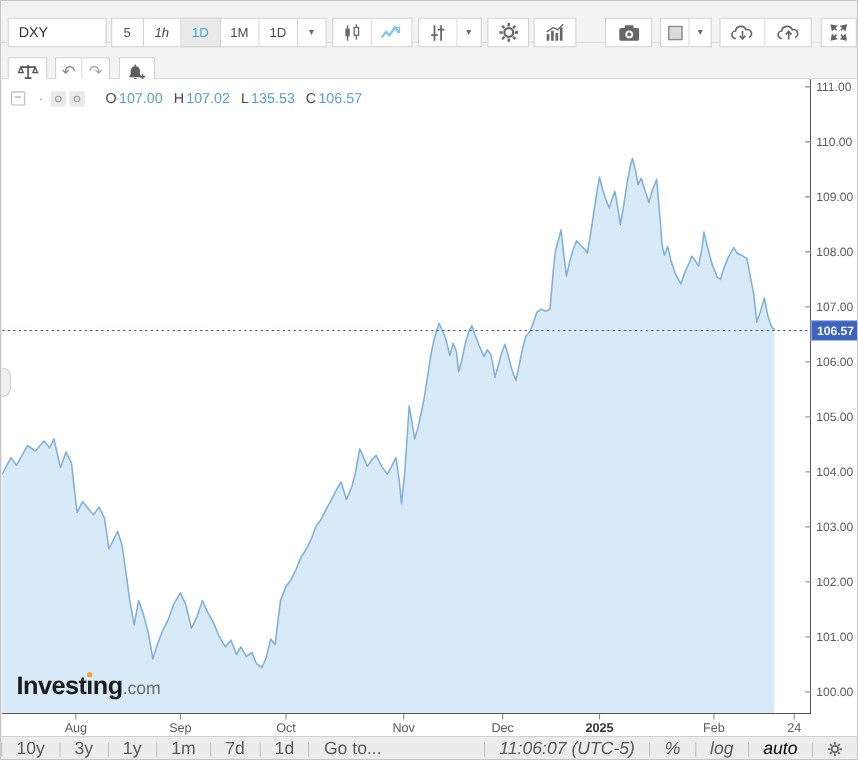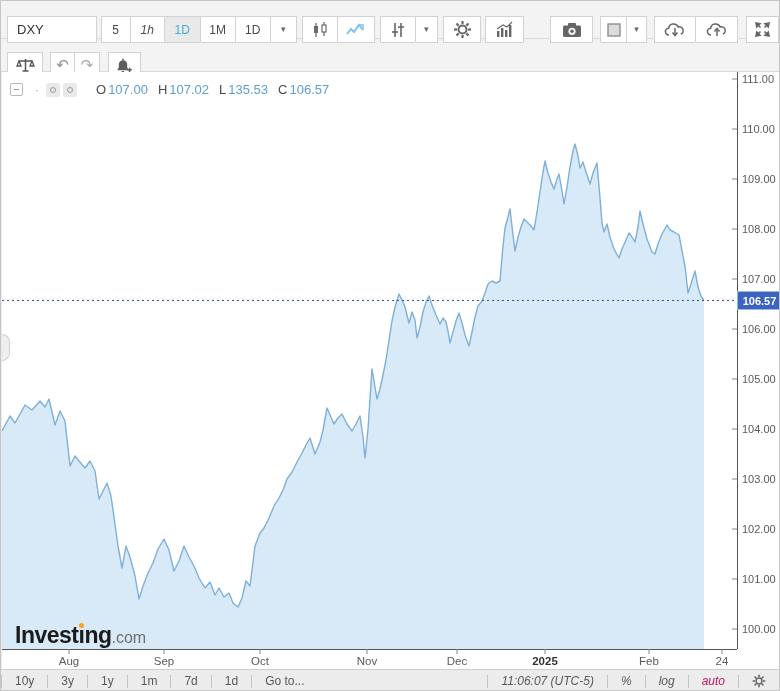--- a/index.html
+++ b/index.html
@@ -29,33 +29,33 @@
               font-size:11px; line-height:11px; text-align:center; margin-right:7px; background:#fff; }
   .leg-sep { color:#999; margin:0 7px 0 5px; font-size:12px; }
   .mini { width:14px; height:14px; background:#e9e9e9; border-radius:2px; margin-right:3px;
           display:flex; align-items:center; justify-content:center; }
   .mini .dot { width:6px; height:6px; border:1.5px solid #9b9b9b; border-radius:50%; }
   .ohlc { display:flex; align-items:center; margin-left:10px; font-size:13px; }
   .ohlc .k { color:#4a4a4a; margin-left:10px; }
   .ohlc .v { color:#5b9fd2; margin-left:2px; }
   .handle { position:absolute; left:0; top:262px; width:8px; height:27px; background:#efefef;
             border:1px solid #cfcfcf; border-left:none; border-radius:0 13px 13px 0; opacity:.95; z-index:4; }
-  .logo { position:absolute; left:13px; top:550px; z-index:4; font-weight:bold; font-size:23px;
+  .logo { position:absolute; left:13px; top:538px; z-index:4; font-weight:bold; font-size:23px;
           color:#1b1b1b; letter-spacing:-0.5px; }
   .logo .iwrap { position:relative; }
   .logo .idot { position:absolute; left:1px; top:1px; width:5px; height:5px; border-radius:50%;
                 background:#f6a22d; }
   .logo .com { font-weight:normal; font-size:16px; color:#6e6e6e; letter-spacing:0; }
   
   .tb-bottom { height:23px; background:#ececec; border-top:1px solid #cfcfcf; display:flex;
-               align-items:center; font-size:12px; color:#5a5a5a; }
+               align-items:center; font-size:16px; color:#5a5a5a; }
   .bseg { display:flex; align-items:center; height:100%; }
   .bbtn { padding:0 13px; height:100%; display:flex; align-items:center; cursor:pointer; }
   .bdiv { width:1px; height:13px; background:#c4c4c4; }
-  .auto { color:#be185d; }
+  .auto { color:#000000; }
   .right-seg { margin-left:auto;font-style:italic; }
 </style>
 </head>
 <body>
 
 <div class="app">
 
   <div class="tb tb-top">
     <div class="btn sym" style="margin-right:4px;">DXY</div>
 

